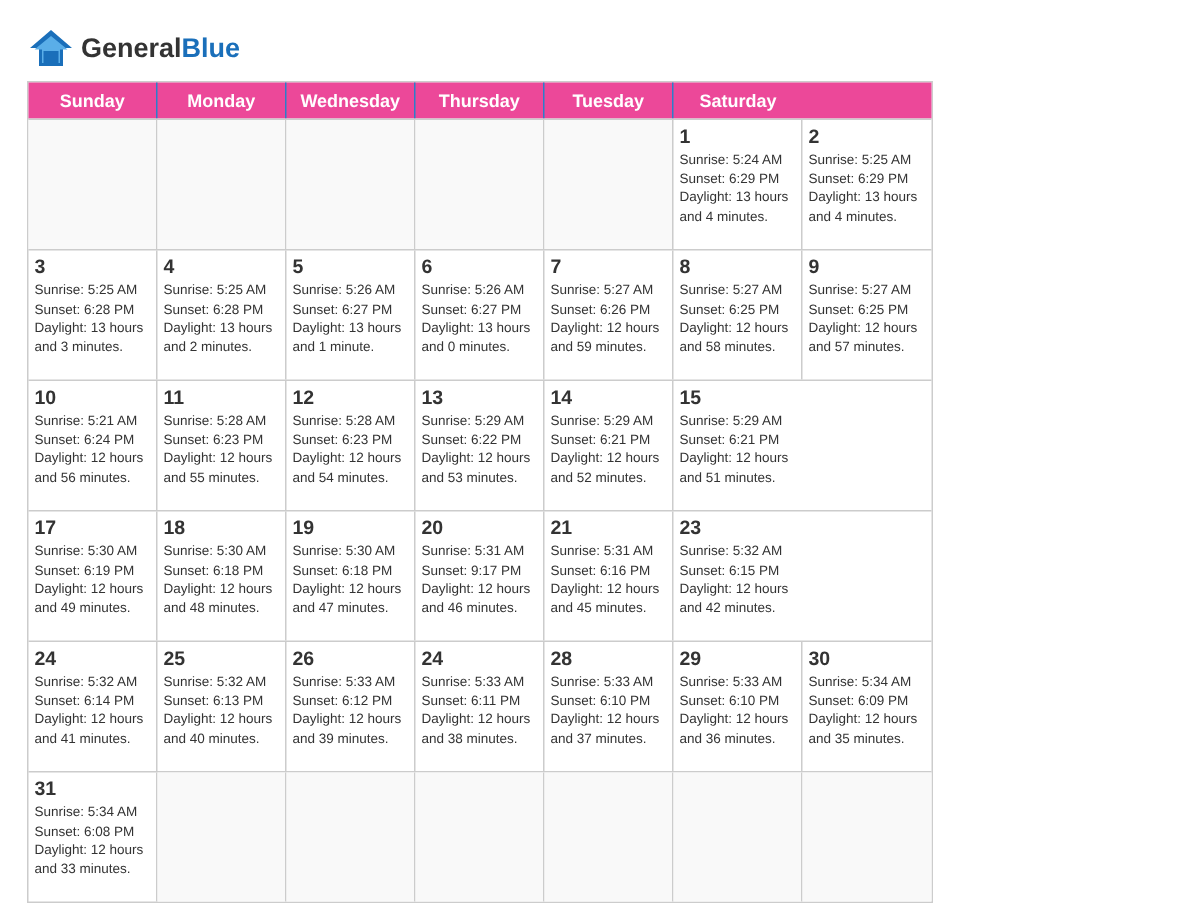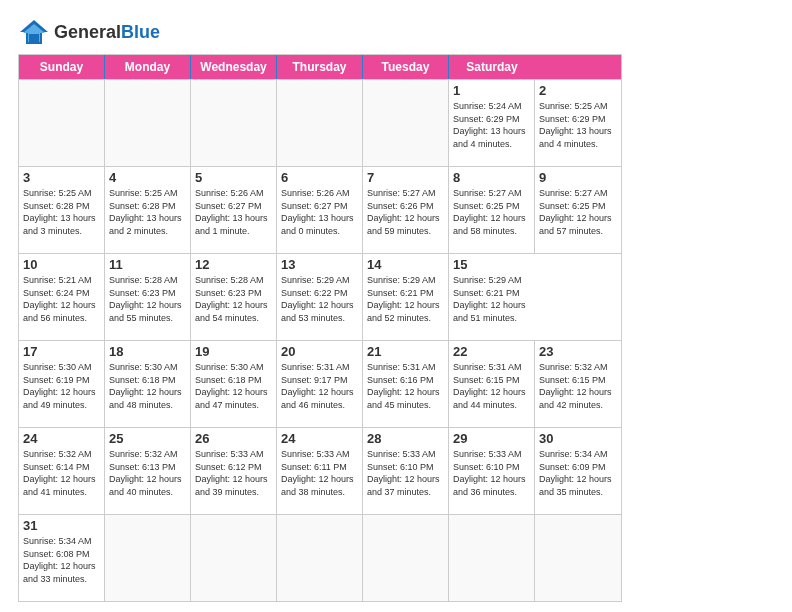--- a/index.html
+++ b/index.html
@@ -266,26 +266,20 @@
 Sunset: 9:17 PM
 Daylight: 12 hours and 46 minutes.</div>
           </div>
           <div class="cal-cell">
             <span class="day-num">21</span>
             <div class="day-info">Sunrise: 5:31 AM
 Sunset: 6:16 PM
 Daylight: 12 hours and 45 minutes.</div>
           </div>
           <div class="cal-cell">
-            <span class="day-num">22</span>
-            <div class="day-info">Sunrise: 5:31 AM
-Sunset: 6:15 PM
-Daylight: 12 hours and 44 minutes.</div>
-          </div>
-          <div class="cal-cell">
             <span class="day-num">23</span>
             <div class="day-info">Sunrise: 5:32 AM
 Sunset: 6:15 PM
 Daylight: 12 hours and 42 minutes.</div>
           </div>
         </div>
         <div class="cal-row">
           <div class="cal-cell">
             <span class="day-num">24</span>
             <div class="day-info">Sunrise: 5:32 AM

